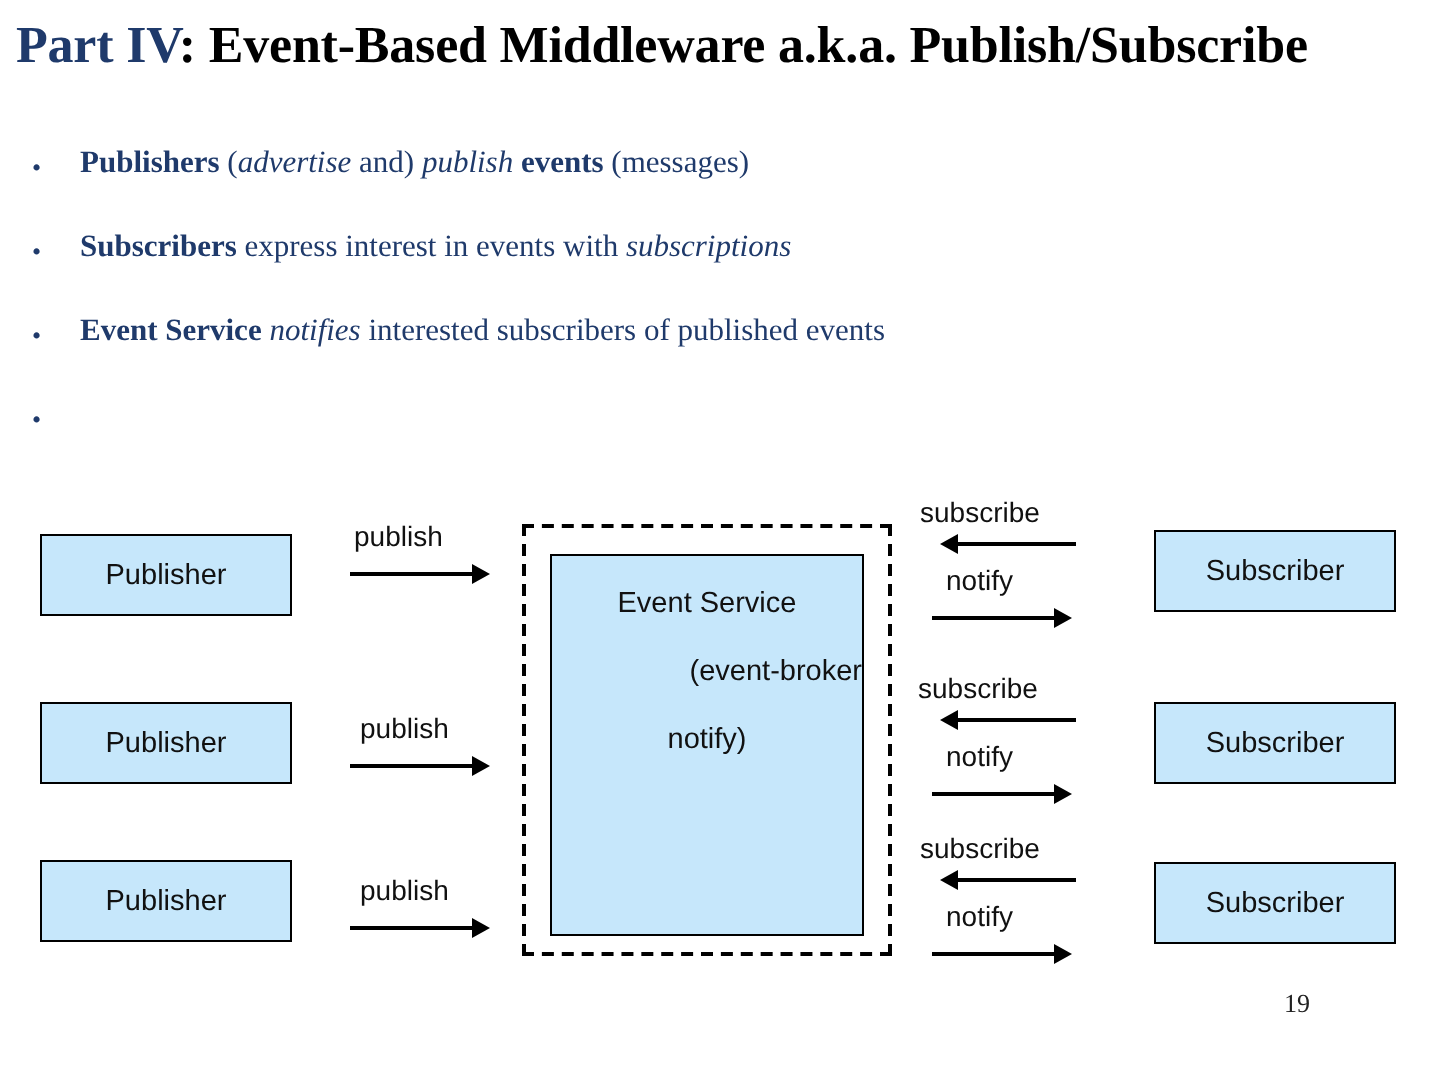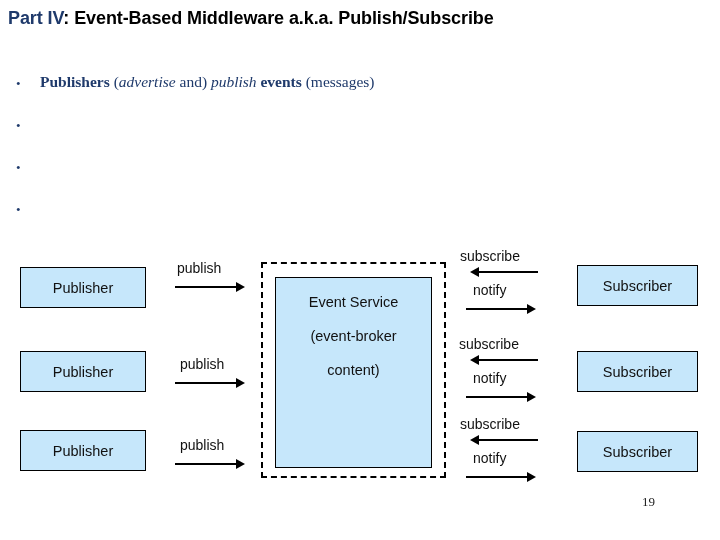--- a/index.html
+++ b/index.html
@@ -5,22 +5,22 @@
   html,body{margin:0;padding:0;}
   body{
     width:720px;height:540px;background:#ffffff;overflow:hidden;
     font-family:"Liberation Serif",serif;position:relative;
   }
   #slide{position:absolute;left:0;top:0;width:720px;height:540px;}
 
   
   .title{
     position:absolute;left:8px;top:8px;width:710px;
-    font-family:Liberation Sans, sans-serif;
-    font-weight:bold;font-size:18px;letter-spacing:-0.1px;
+    font-family:Liberation Serif, serif;
+    font-weight:bold;font-size:26px;letter-spacing:-0.1px;
     color:#000000;white-space:nowrap;
   }
   .title .part{color:#1F3A6B;}
   .title-rule{
     position:absolute;left:0px;top:39px;width:720px;height:2px;background:#ffffff;
   }
 
   
   .bullets{position:absolute;left:0;top:72px;width:700px;}
   .bullet-row{
@@ -98,24 +98,26 @@
 
   <div class="bullets">
 
     <div class="bullet-row">
       <span class="bullet-dot">•</span>
       <span class="bullet-text"><span class="b">Publishers </span>(<span class="i">advertise</span> and) <span class="i">publish</span> <span class="b">events</span> (messages)</span>
     </div>
 
     <div class="bullet-row">
       <span class="bullet-dot">•</span>
-    </div>
-
-    <div class="bullet-row">
-      <span class="bullet-dot">•</span>
+      <span class="bullet-text"><span class="b">Subscribers</span> express interest in events with <span class="i">subscriptions</span></span>
+    </div>
+
+    <div class="bullet-row">
+      <span class="bullet-dot">•</span>
+      <span class="bullet-text"><span class="b">Event Service</span> <span class="i">notifies</span> interested subscribers of published events</span>
     </div>
 
     <div class="bullet-row">
       <span class="bullet-dot">•</span>
     </div>
 
   </div>
 
   <div class="diagram">
 
@@ -143,22 +145,22 @@
 
     <div class="edgelabel" style="left:180px;top:437px;">publish</div>
     <div class="arrow" style="left:175px;top:459px;width:70px;">
       <div class="shaft" style="width:62px;"></div>
         <div class="headR" style="left:61px;"></div>
     </div>
 
     <div class="brokerdash" style="left:261px;top:262px;width:185px;height:216px;"></div>
     <div class="brokerbox" style="left:275px;top:277px;width:157px;height:191px;">
       <div class="brokerline" style="top:16px;">Event Service</div>
-      <div class="brokerline" style="top:50px;">(event-broker</div>
-      <div class="brokerline" style="top:84px;">content)</div>
+      <div class="brokerline" style="top:50px;text-align:right;">(event-broker</div>
+      <div class="brokerline" style="top:84px;">notify)</div>
     </div>
 
     <div class="edgelabel" style="left:460px;top:248px;">subscribe</div>
     <div class="arrow" style="left:470px;top:267px;width:70px;">
       <div class="headL"></div>
         <div class="shaft" style="left:8px;width:60px;"></div>
     </div>
     <div class="edgelabel" style="left:473px;top:282px;">notify</div>
     <div class="arrow" style="left:466px;top:304px;width:70px;">
       <div class="shaft" style="width:62px;"></div>

